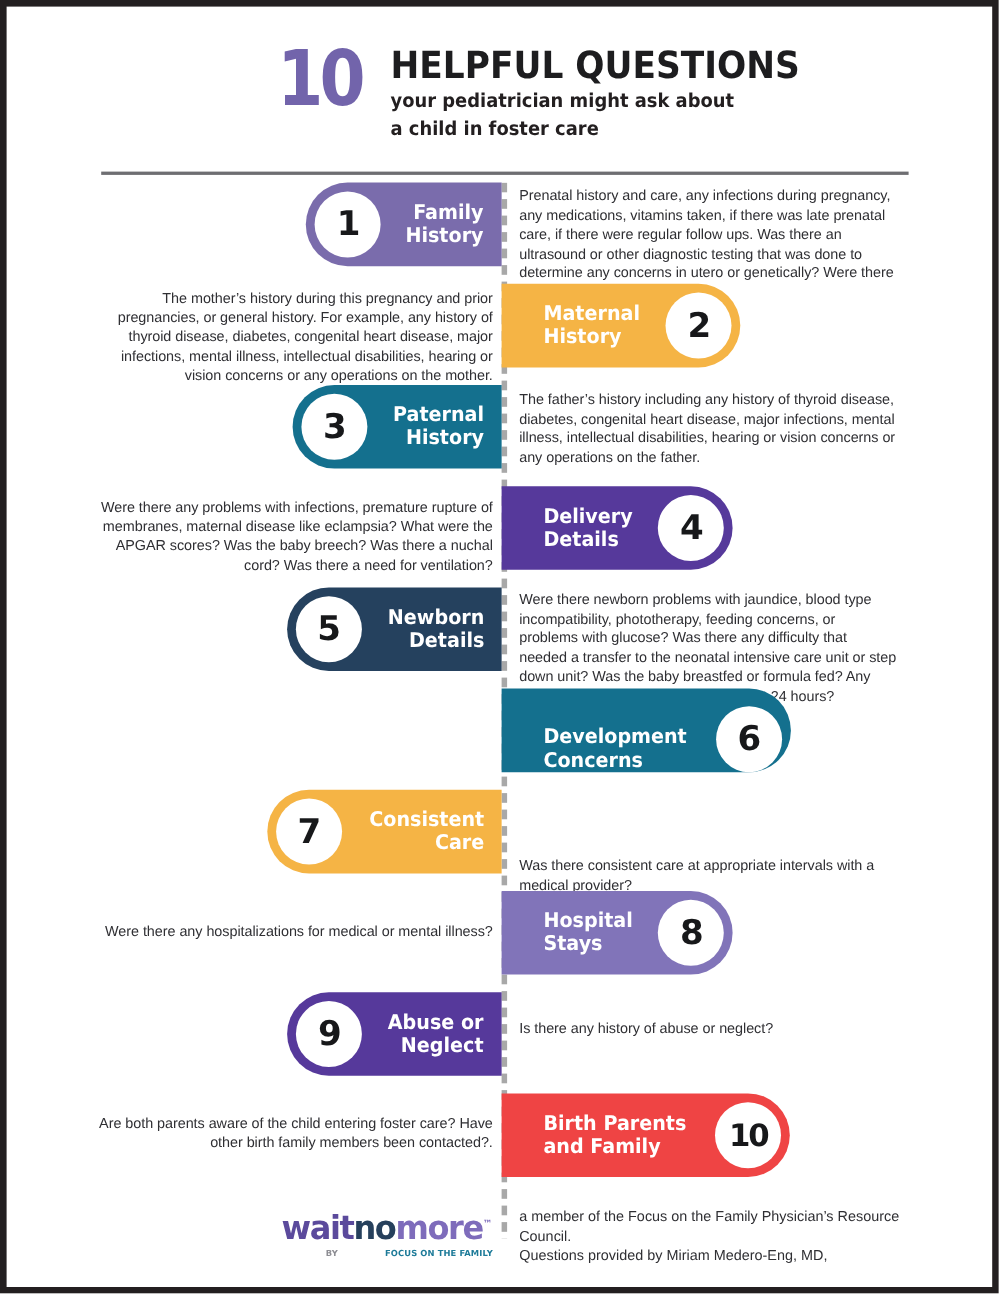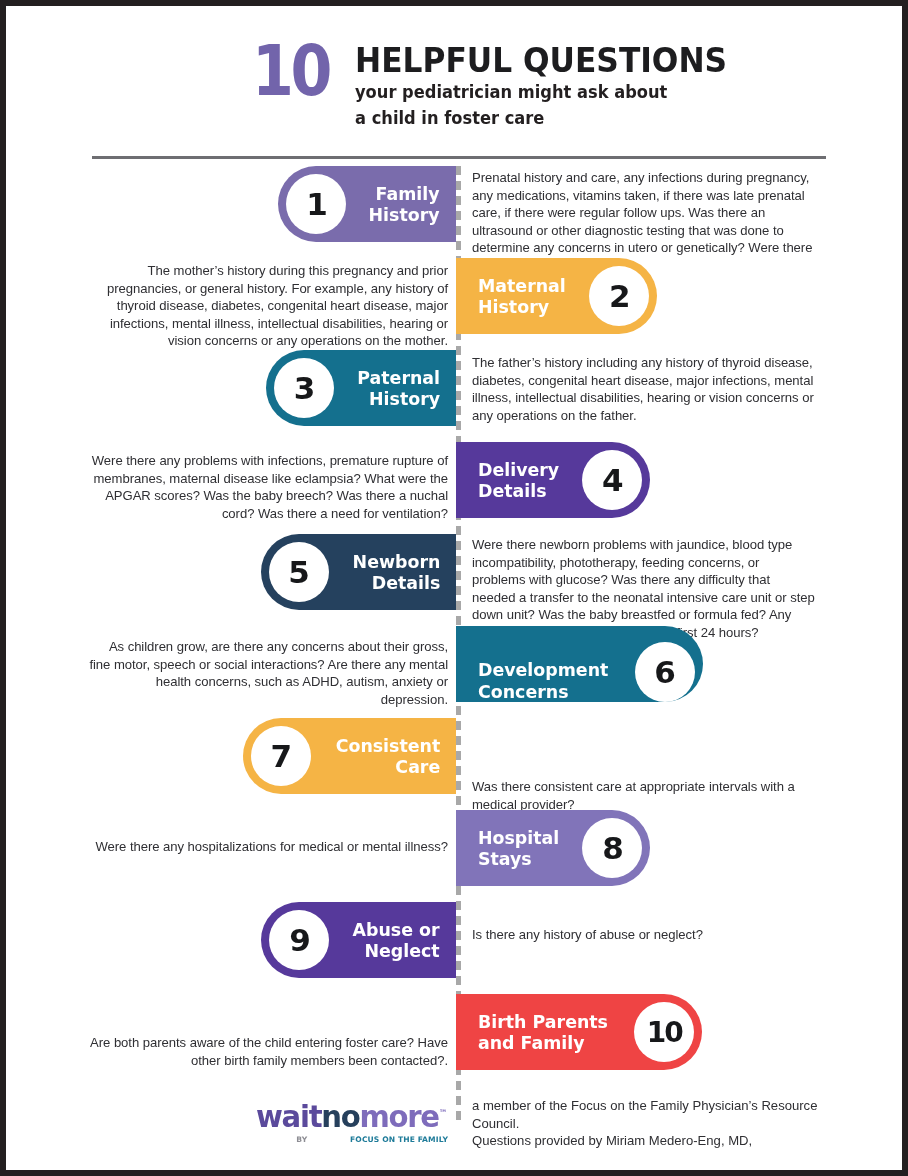--- a/index.html
+++ b/index.html
@@ -122,21 +122,21 @@
     right: 446px;
     border-radius: 38px 0 0 38px;
     padding-left: 8px;
     padding-right: 16px;
     justify-content: flex-start;
   }
   
   .row.right .pill {
     left: 450px;
     border-radius: 0 38px 38px 0;
-    padding-left: 22px;
+    padding-left: 38px;
     padding-right: 8px;
     justify-content: flex-start;
   }
 
   .num-circle {
     flex: 0 0 auto;
     width: 60px;
     height: 60px;
     border-radius: 50%;
     background: #ffffff;
@@ -321,21 +321,20 @@
         <div class="desc" style="top: 2px;">Were there newborn problems with jaundice, blood type incompatibility, phototherapy, feeding concerns, or problems with glucose? Was there any difficulty that needed a transfer to the neonatal intensive care unit or step down unit? Was the baby breastfed or formula fed? Any problems passing stools during the first 24 hours?</div>
       </div>
       <div class="row right" style="height: 92px;">
         <div class="pill" style="background: rgb(20, 112, 142); align-items: flex-end;">
           <div class="pill-label" style="flex: 1 1 auto;">
             <div>Development</div>
             <div>Concerns</div>
           </div>
           <div class="num-circle">6</div>
         </div>
-        <div class="desc" style="top: 12px;">As children grow, are there any concerns about their gross, fine motor, speech or social interactions? Are there any mental health concerns, such as ADHD, autism, anxiety or depression.</div>
       </div>
       <div class="row left" style="height: 92px;">
         <div class="pill" style="background: rgb(245, 180, 69);">
           <div class="num-circle">7</div>
           <div class="pill-label" style="flex: 1 1 auto;">
             <div>Consistent</div>
             <div>Care</div>
           </div>
         </div>
         <div class="desc" style="top: 18px; margin-top: 42px;">Was there consistent care at appropriate intervals with a medical provider?</div>
@@ -361,21 +360,21 @@
         <div class="desc" style="top: 24px;">Is there any history of abuse or neglect?</div>
       </div>
       <div class="row right" style="height: 92px;">
         <div class="pill" style="background: #ef4444; align-items: center;">
           <div class="pill-label" style="flex: 1 1 auto;">
             <div>Birth Parents</div>
             <div>and Family</div>
           </div>
           <div class="num-circle wide">10</div>
         </div>
-        <div class="desc" style="top: 40px;">Are both parents aware of the child entering foster care? Have other birth family members been contacted?.</div>
+        <div class="desc" style="top: 18px;">Are both parents aware of the child entering foster care? Have other birth family members been contacted?.</div>
       </div>
     </div>
 
   <div id="footer">
     <div id="logo">
       <div id="logo-word"><span id="logo-w1">wait</span><span id="logo-w2">no</span><span id="logo-w3">more</span><span id="logo-tm">™</span></div>
       <div id="logo-tag"><span id="logo-tag-by">BY </span><span id="logo-tag-rest">FOCUS ON THE FAMILY</span></div>
     </div>
     <div id="footer-credit">
       <div>a member of the Focus on the Family Physician’s Resource Council.</div>

